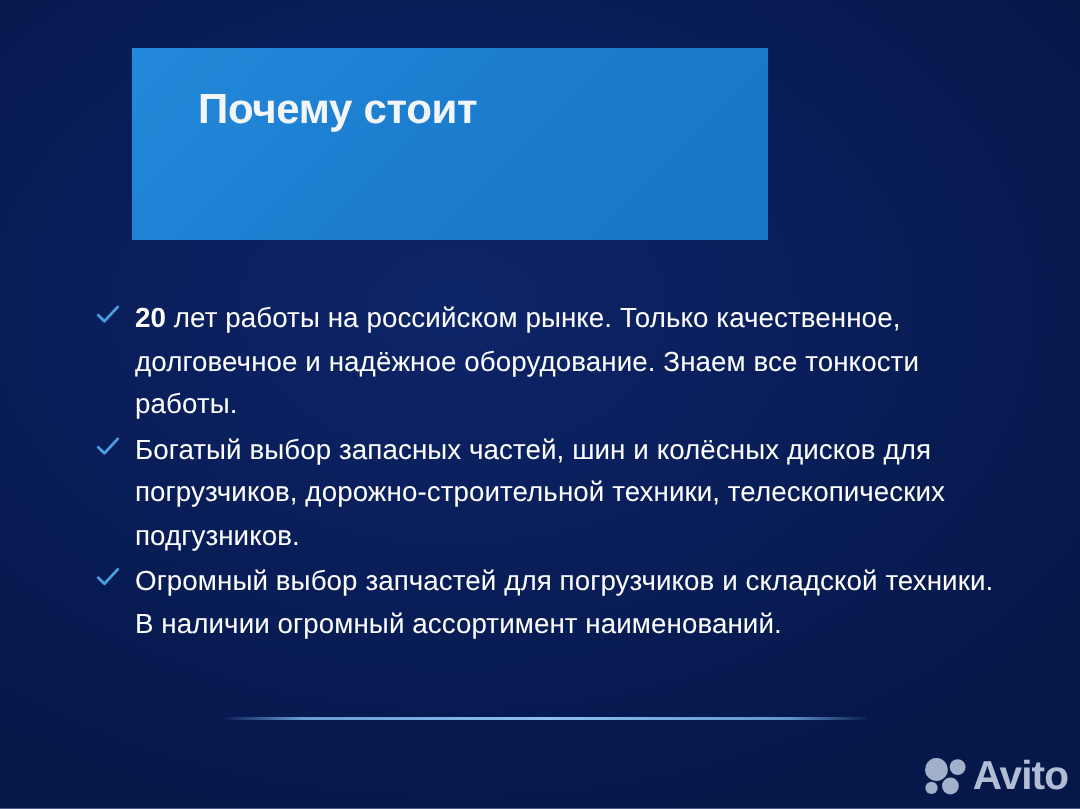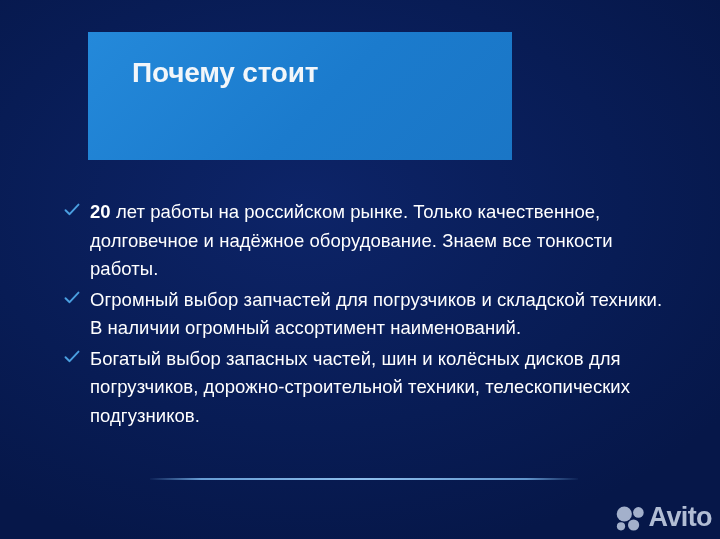--- a/index.html
+++ b/index.html
@@ -90,21 +90,21 @@
       rgba(120,180,235,0.8) 88%,
       rgba(90,150,215,0.05) 100%);
   }
 
   
   .avito-watermark {
     position: absolute;
     right: 8px;
     bottom: 8px;
     display: flex;
-    align-items: center;
+    align-items: flex-start;
     gap: 4px;
     opacity: 0.88;
   }
   .avito-dots {
     width: 30px;
     height: 26px;
     display: block;
   }
   .avito-word {
     color: #c9d4e8;
@@ -133,30 +133,30 @@
       </span>
       <span class="bullet-text"><span class="lead">20</span><span> лет работы на российском рынке. Только качественное, долговечное и надёжное оборудование. Знаем все тонкости работы.</span></span>
     </div>
 
     <div class="bullet-row">
       <span class="check-icon">
         <svg viewBox="0 0 16 16" width="16" height="16" aria-hidden="true">
           <path d="M1.5 8.2 L5.6 12.2 L14.5 2.6" fill="none" stroke="#4a9fe0" stroke-width="1.9" stroke-linecap="round" stroke-linejoin="round"></path>
         </svg>
       </span>
-      <span class="bullet-text"><span class="lead"></span><span>Огромный выбор запчастей для погрузчиков и складской техники. В наличии огромный ассортимент наименований.</span></span>
+      <span class="bullet-text"><span class="lead"></span><span>Богатый выбор запасных частей, шин и колёсных дисков для погрузчиков, дорожно-строительной техники, телескопических подгузников.</span></span>
     </div>
 
     <div class="bullet-row">
       <span class="check-icon">
         <svg viewBox="0 0 16 16" width="16" height="16" aria-hidden="true">
           <path d="M1.5 8.2 L5.6 12.2 L14.5 2.6" fill="none" stroke="#4a9fe0" stroke-width="1.9" stroke-linecap="round" stroke-linejoin="round"></path>
         </svg>
       </span>
-      <span class="bullet-text"><span class="lead"></span><span>Богатый выбор запасных частей, шин и колёсных дисков для погрузчиков, дорожно-строительной техники, телескопических подгузников.</span></span>
+      <span class="bullet-text"><span class="lead"></span><span>Огромный выбор запчастей для погрузчиков и складской техники. В наличии огромный ассортимент наименований.</span></span>
     </div>
 
   </div>
 
   <div class="divider"></div>
 
   <div class="avito-watermark">
     <span class="avito-dots">
       <svg viewBox="0 0 30 26" width="30" height="26" aria-hidden="true">
         <circle cx="9.3" cy="9.0" r="7.6" fill="#b9c6de"></circle>

